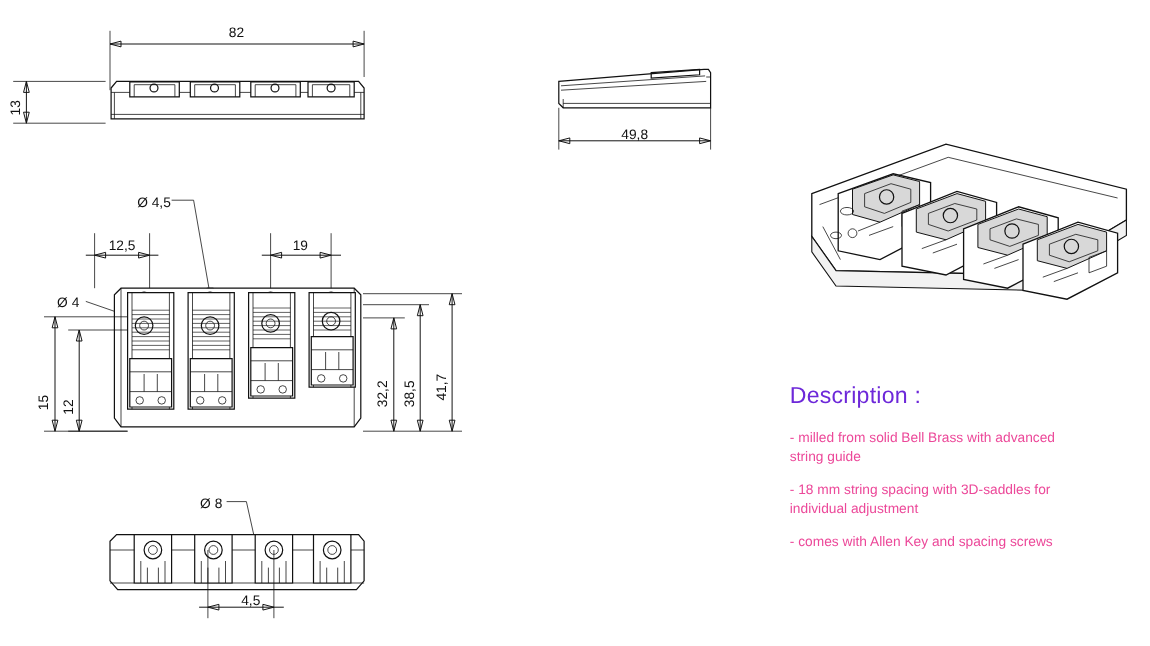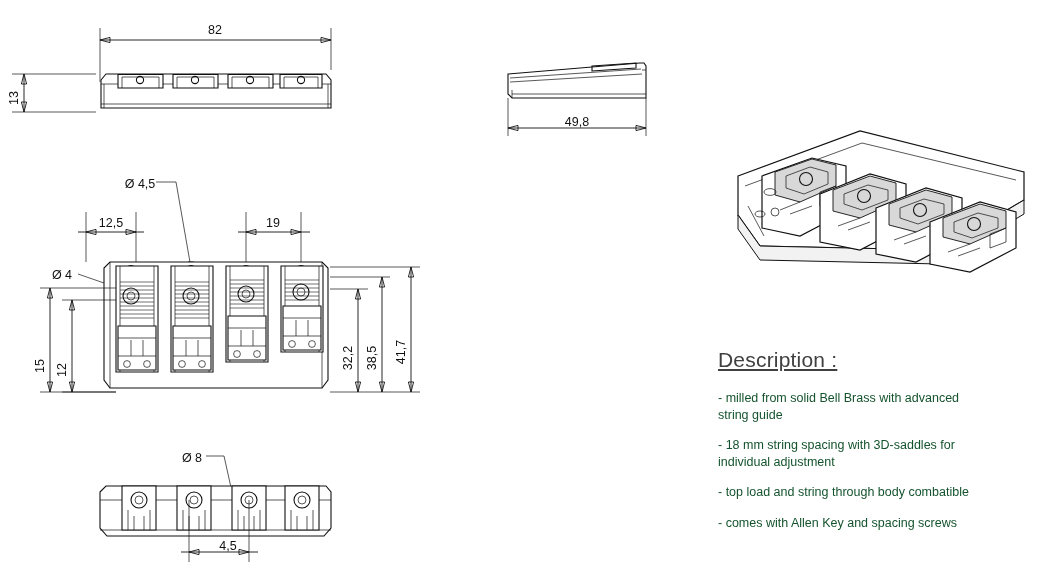--- a/index.html
+++ b/index.html
@@ -29,29 +29,28 @@
   }
   .desc-panel {
     position: absolute;
     left: 718px;
     top: 348px;
     width: 310px;
   }
   .desc-title {
     font-size: 21px;
     font-weight: 400;
-    color: #404040;
+    color: #6d28d9;
     margin: 0 0 18px 0;
     letter-spacing: 0.2px;
-    text-decoration: underline;
   }
   .desc-item {
     font-size: 12.5px;
     line-height: 1.32;
-    color: #14532d;
+    color: #ec4899;
     margin-bottom: 14px;
     white-space: pre-line;
     padding-left: 0;
   }
   .dim-text {
     font-family: "Liberation Sans", sans-serif;
     font-size: 12.5px;
     fill: #111;
   }
   .ln {
@@ -458,17 +457,16 @@
     </g>
 
   </svg>
 
   <div class="desc-panel">
     <h2 class="desc-title">Description :</h2>
     <div class="desc-item">- milled from solid Bell Brass with advanced
   string guide</div>
     <div class="desc-item">- 18 mm string spacing with 3D-saddles for
   individual adjustment</div>
-    <div class="desc-item">- top load and string through body combatible</div>
     <div class="desc-item">- comes with Allen Key and spacing screws</div>
   </div>
 
 </div>
 
 </body></html>

